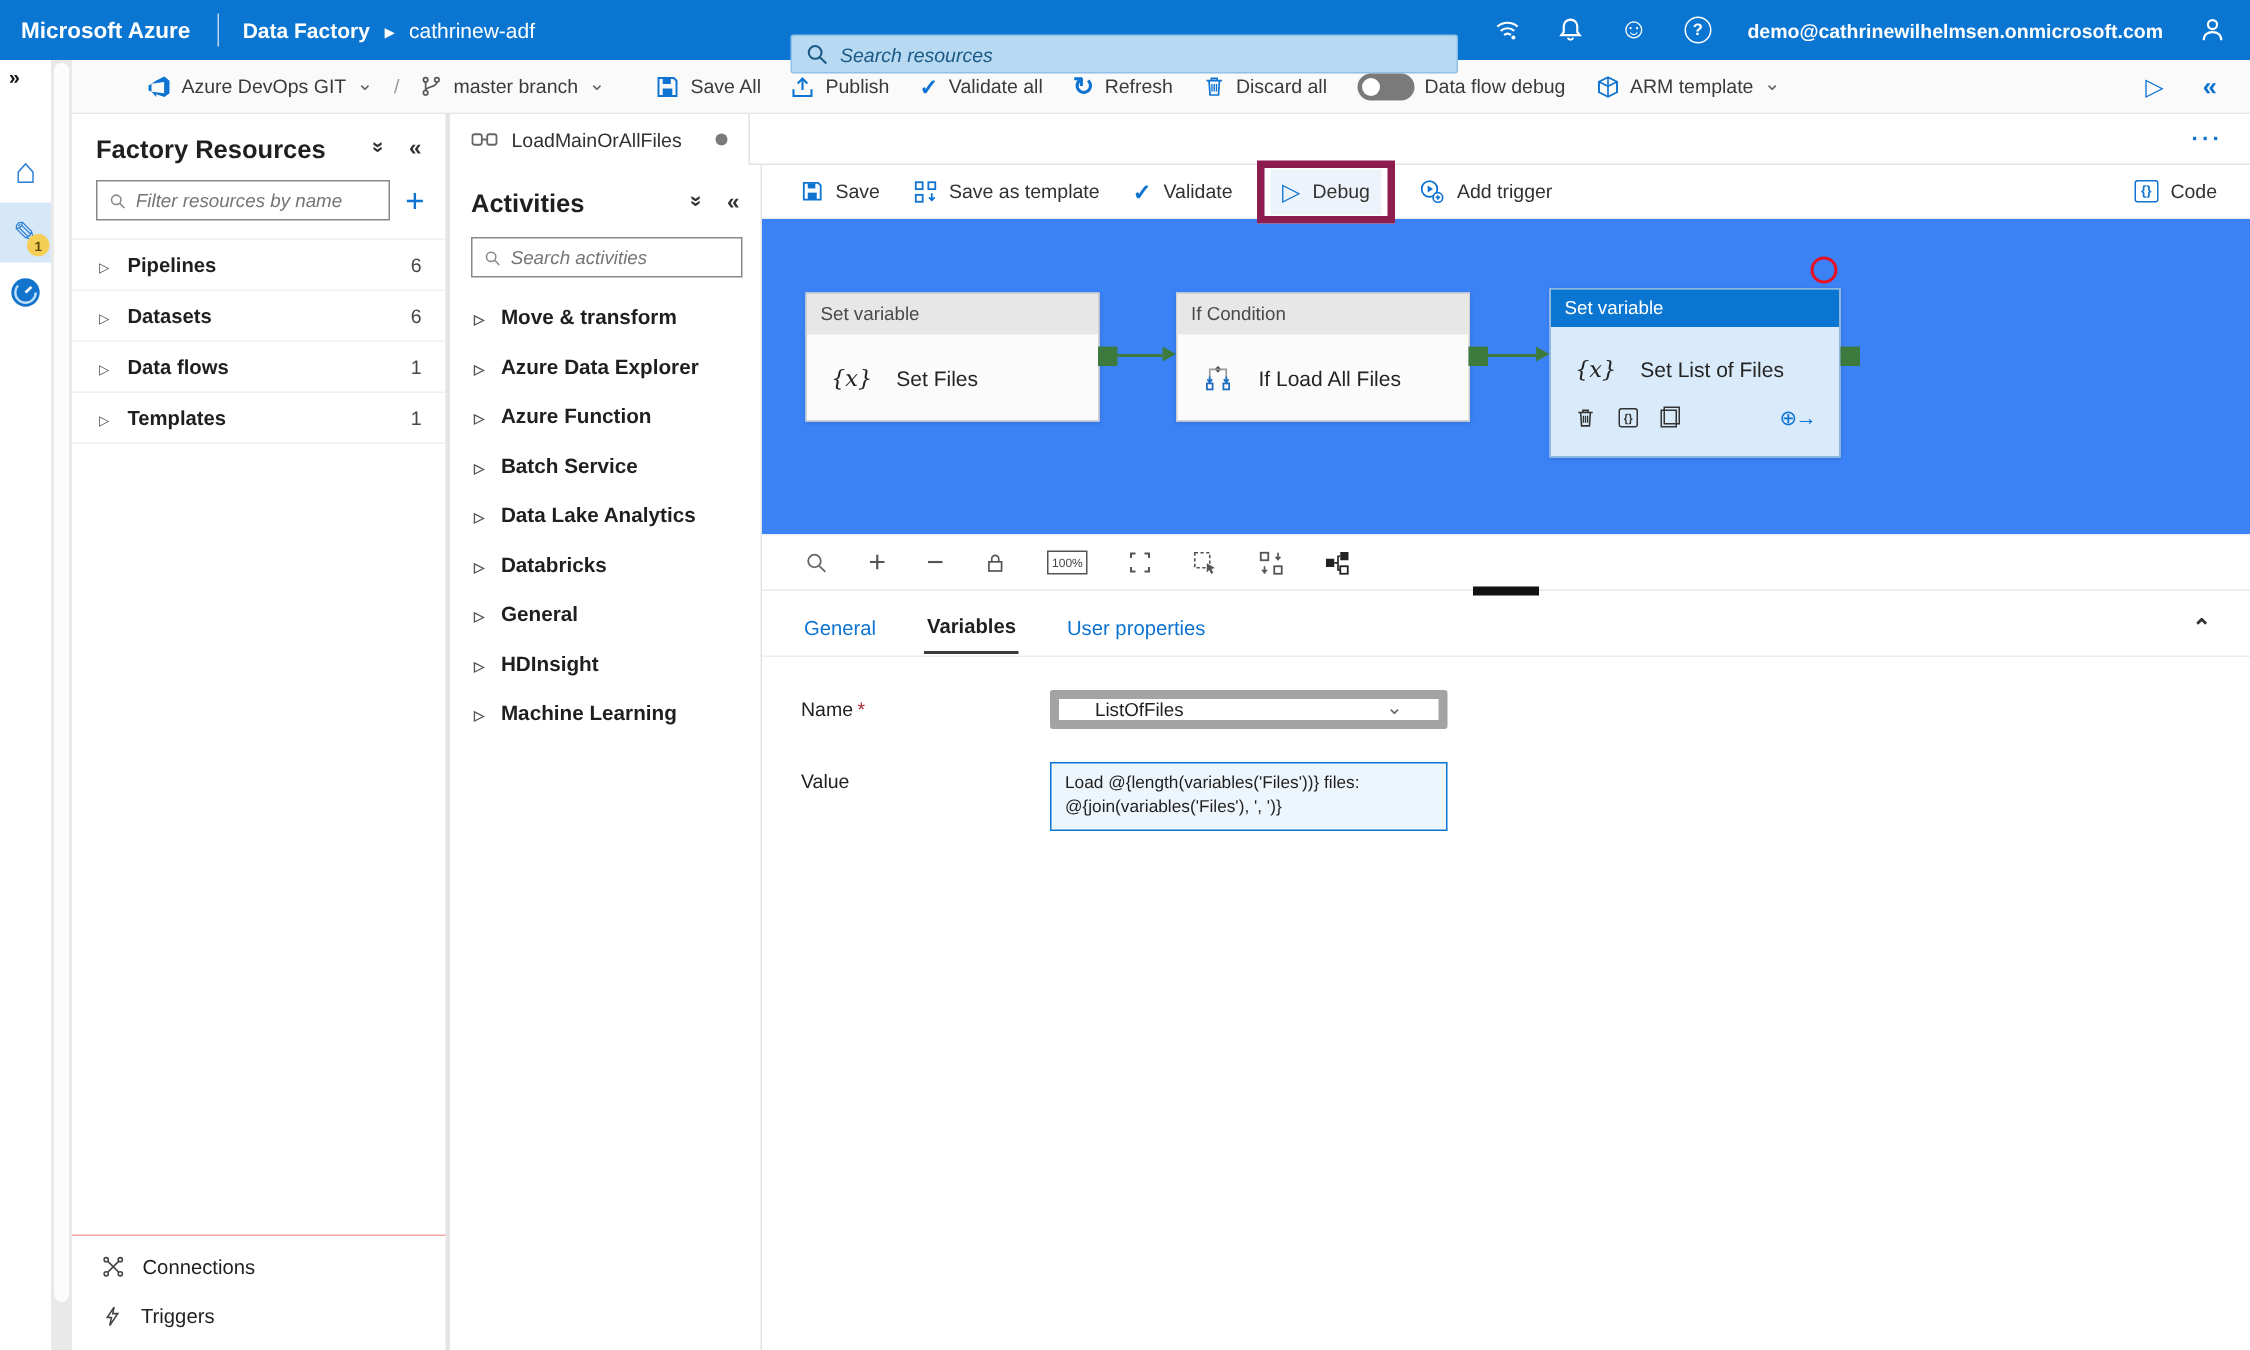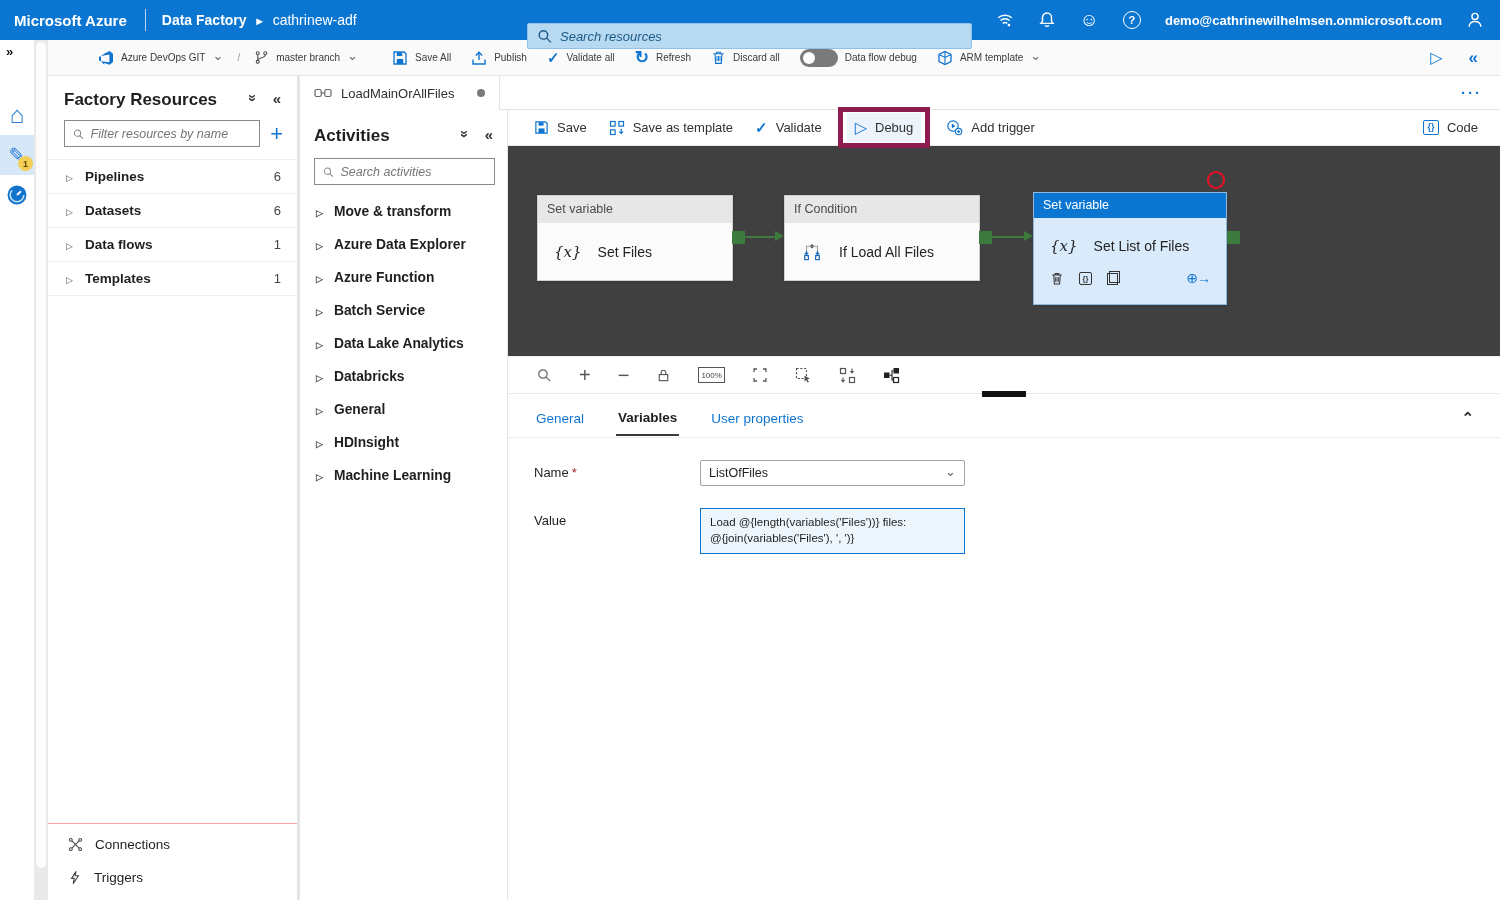--- a/index.html
+++ b/index.html
@@ -32,21 +32,21 @@
   .rail-item { width:34px; height:40px; display:flex; align-items:center; justify-content:center; position:relative; cursor:pointer; }
   .rail-item.home { margin-top:22px; }
   .g-home::before { content:"⌂"; font-size:24px; color:#2b7fd4; font-weight:bold; }
   .rail-item.selected { background:#d6e7f8; }
   .g-pencil::before { content:"✎"; font-size:20px; color:#2b7fd4; }
   .rail-badge { position:absolute; right:1px; bottom:4px; width:15px; height:15px; border-radius:50%; background:#f5ce56; color:#5d4a00; font-size:9px; display:flex; align-items:center; justify-content:center; font-weight:bold; }
   .rail-scroll { width:14px; background:#e9e9e9; position:relative; }
   .rail-thumb { position:absolute; top:2px; left:2px; width:10px; height:96%; background:#fcfcfc; border-radius:6px; }
 
   .right-col { flex:1 1 auto; display:flex; flex-direction:column; min-width:0; }
-  .gitbar { height:36px; flex:0 0 36px; background:#fafafa; border-bottom:1px solid #e8e8e8; display:flex; align-items:center; gap:8px; padding:0 14px 0 44px; font-size:10px; color:#3b3a39; }
+  .gitbar { height:36px; flex:0 0 36px; background:#fafafa; border-bottom:1px solid #e8e8e8; display:flex; align-items:center; gap:8px; padding:0 14px 0 44px; font-size:13px; color:#3b3a39; }
   .gbtn { display:flex; align-items:center; gap:7px; padding:4px 6px; cursor:pointer; white-space:nowrap; }
   .g-chevdown::before { content:"⌄"; font-size:13px; color:#666; position:relative; top:-2px; }
   .g-slash::before { content:"/"; color:#999; }
   .g-check::before { content:"✓"; color:#0f74d1; font-size:15px; font-weight:bold; }
   .g-refresh::before { content:"↻"; color:#0f74d1; font-size:17px; font-weight:bold; }
   .toggle { width:38px; height:18px; border-radius:9px; background:#7a7a7a; position:relative; cursor:pointer; }
   .toggle .knob { position:absolute; left:3px; top:3px; width:12px; height:12px; border-radius:50%; background:#fff; }
   .gitbar-right { margin-left:auto; display:flex; align-items:center; gap:26px; padding-right:8px; }
   .g-play::before { content:"▷"; color:#0f74d1; font-size:16px; }
   .g-collapse-left::before { content:"«"; color:#0f74d1; font-size:17px; font-weight:bold; }
@@ -95,21 +95,21 @@
   .canvas-col { flex:1 1 auto; display:flex; flex-direction:column; min-width:0; }
   .cv-toolbar { height:36px; flex:0 0 36px; border-bottom:1px solid #ececec; display:flex; align-items:center; gap:6px; padding:0 14px 0 18px; overflow:visible; }
   .cvbtn { display:flex; align-items:center; gap:8px; padding:5px 8px; cursor:pointer; font-size:13px; color:#323130; white-space:nowrap; }
   .debug-annotation { border:5px solid #8e1d4f; padding:1px 4px; margin:0 2px; background:#fff; z-index:5; }
   .debug-annotation .cvbtn { background:#edf3fa; }
   .cv-toolbar .code-right { margin-left:auto; }
   .code-chip { display:inline-flex; align-items:center; justify-content:center; border:1.4px solid #1074d1; color:#1074d1; border-radius:2px; font-size:9px; width:16px; height:15px; font-weight:bold; }
   .code-chip::before { content:"{}"; letter-spacing:0; position:relative; top:-0.5px; }
 
   
-  .canvas { flex:0 0 210px; position:relative; background:#404040; }
+  .canvas { flex:0 0 210px; position:relative; background:#3b82f6; }
   .node { position:absolute; width:196px; height:86px; border:1px solid #cfcfcf; background:#fbfbfb; box-shadow:0 1px 3px rgba(0,0,0,.14); cursor:pointer; }
   .node .hdr { height:27px; background:#e7e7e7; color:#4a4a4a; font-size:12.5px; padding:6px 9px; }
   .node .bdy { display:flex; align-items:center; gap:16px; padding:0 16px; height:57px; font-size:14px; color:#252423; }
   .g-varx::before { content:"{x}"; font-family:"DejaVu Serif", serif; font-style:italic; font-size:15px; color:#222; }
   .node.selected { width:194px; height:113px; border:1px solid #8fbade; background:#d9eafa; }
   .node.selected .hdr { background:#0b76d1; color:#fff; height:25px; padding:5px 9px; }
   .node.selected .bdy { height:52px; padding-top:4px; }
   .node-actions { display:flex; align-items:center; gap:15px; padding:0 16px; color:#333; }
   .node-actions .right-add { margin-left:auto; color:#0f74d1; }
   .g-addarrow::before { content:"⊕→"; font-size:14px; letter-spacing:-1px; }
@@ -138,21 +138,21 @@
   .props { flex:1 1 auto; background:#fff; }
   .ptabs { display:flex; align-items:center; gap:30px; padding:0 26px; height:40px; border-bottom:1px solid #eee; position:relative; }
   .ptab { color:#0f74d1; cursor:pointer; font-size:13.5px; padding:11px 2px 9px; }
   .ptab.active { color:#201f1e; font-weight:600; border-bottom:2.5px solid #3b3a39; }
   .ptabs .collapse { margin-left:auto; color:#333; cursor:pointer; font-size:14px; }
   .g-caretup::before { content:"⌃"; font-size:15px; font-weight:bold; }
   .pform { padding:22px 0 0 26px; }
   .frow { display:flex; align-items:flex-start; margin-bottom:22px; }
   .flabel { width:166px; font-size:13px; color:#201f1e; padding-top:5px; }
   .req { color:#a4262c; margin-left:3px; }
-  .fselect { width:265px; height:26px; border:1px solid #a3a3a3; border-radius:2px; display:flex; align-items:center; padding:0 8px; font-size:12.5px; color:#201f1e; cursor:pointer; background:#fff; }
+  .fselect { width:265px; height:26px; border:6px solid #a3a3a3; border-radius:2px; display:flex; align-items:center; padding:0 24px; font-size:12.5px; color:#201f1e; cursor:pointer; background:#fff; }
   .fselect .sel-chev { margin-left:auto; }
   .valuebox { position:relative; width:265px; min-height:46px; border:1.5px solid #0b76d1; background:#eef6fd; padding:5px 30px 6px 9px; font-size:11.5px; line-height:1.4; color:#201f1e; white-space:pre-wrap; cursor:text; }
 
   svg { display:block; }
 </style>
 </head>
 <body>
 
 <div class="app">
 

